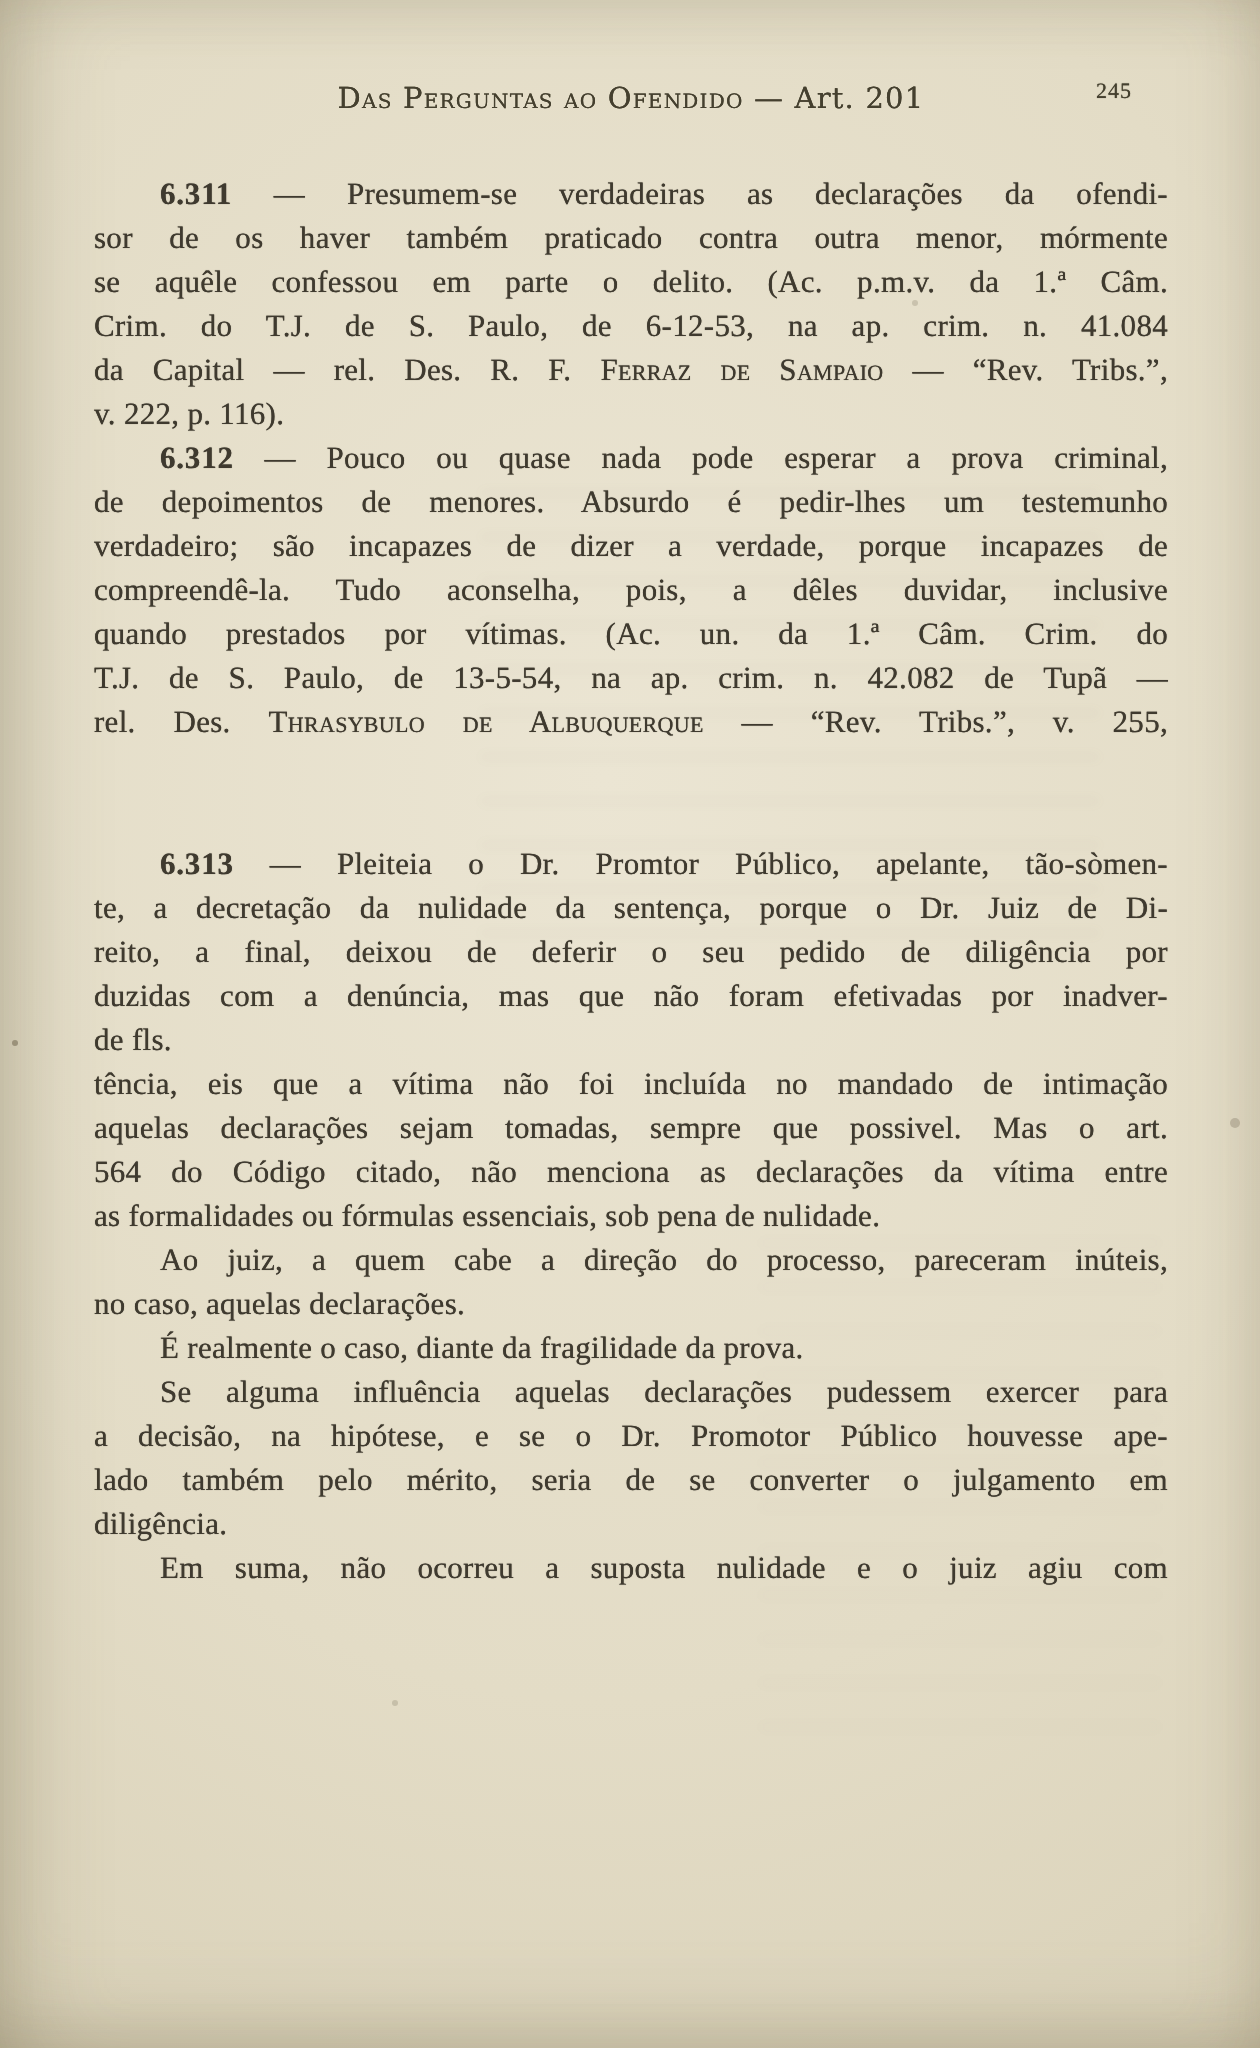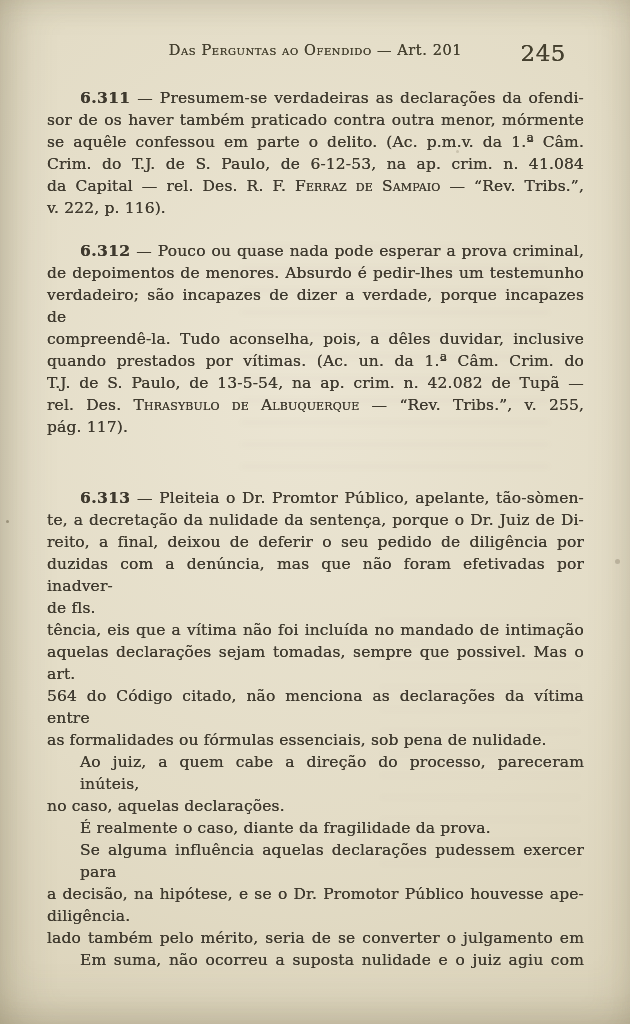--- a/index.html
+++ b/index.html
@@ -45,26 +45,26 @@
 
   .content{position:absolute;z-index:1;left:47px;top:0;width:537px;}
 
   .running-header{position:relative;padding-top:42px;margin-bottom:25px;height:20px;}
   .header-title{
     text-align:center;font-size:14.5px;letter-spacing:.6px;color:#45402f;
     text-shadow:0 0 .3px currentColor;
   }
   .sc{font-variant:small-caps;}
   .page-number{
-    position:absolute;right:18px;top:40px;font-size:23px;color:#45402f;
-    text-shadow:0 0 .4px currentColor;letter-spacing:.5px;
+    position:absolute;right:18px;top:40px;font-size:11px;color:#45402f;
+    text-shadow:0 0 .4px currentColor;letter-spacing:.5px;font-family:Liberation Serif, serif;
   }
 
-  .para{margin:0;}
-  .gap-large{margin-top:21px;}
+  .para{margin:0;font-family:Liberation Serif, serif;}
+  .gap-large{}
   .gap-xlarge{margin-top:49px;}
   .line{
     font-size:15.5px;line-height:22px;letter-spacing:.15px;
     text-align:justify;text-align-last:justify;
     text-shadow:0 0 .35px currentColor;
     white-space:normal;
   }
   .line.first{padding-left:33px;}
   .line.last{text-align-last:left;}
   .b{font-weight:bold;letter-spacing:.4px;}
@@ -92,21 +92,20 @@
           <div class="line last"><span>v. 222, p. 116).</span></div>
         </div>
         <div class="para gap-large">
           <div class="line first"><span class="b">6.312</span><span> — Pouco ou quase nada pode esperar a prova criminal,</span></div>
           <div class="line"><span>de depoimentos de menores. Absurdo é pedir-lhes um testemunho</span></div>
           <div class="line"><span>verdadeiro; são incapazes de dizer a verdade, porque incapazes de</span></div>
           <div class="line"><span>compreendê-la. Tudo aconselha, pois, a dêles duvidar, inclusive</span></div>
           <div class="line"><span>quando prestados por vítimas. (Ac. un. da 1.ª Câm. Crim. do</span></div>
           <div class="line"><span>T.J. de S. Paulo, de 13-5-54, na ap. crim. n. 42.082 de Tupã —</span></div>
           <div class="line"><span>rel. Des. </span><span class="sc">Thrasybulo de Albuquerque</span><span> — “Rev. Tribs.”, v. 255,</span></div>
-          <div class="line last"><span>pág. 117).</span></div>
         </div>
         <div class="para gap-xlarge">
           <div class="line first"><span class="b">6.313</span><span> — Pleiteia o Dr. Promtor Público, apelante, tão-sòmen-</span></div>
           <div class="line"><span>te, a decretação da nulidade da sentença, porque o Dr. Juiz de Di-</span></div>
           <div class="line"><span>reito, a final, deixou de deferir o seu pedido de diligência por</span></div>
           <div class="line"><span>duzidas com a denúncia, mas que não foram efetivadas por inadver-</span></div>
           <div class="line last"><span>de fls.</span></div>
           <div class="line"><span>tência, eis que a vítima não foi incluída no mandado de intimação</span></div>
         </div>
         <div class="para">
@@ -117,22 +116,22 @@
         <div class="para">
           <div class="line first"><span>Ao juiz, a quem cabe a direção do processo, pareceram inúteis,</span></div>
           <div class="line last"><span>no caso, aquelas declarações.</span></div>
         </div>
         <div class="para">
           <div class="line first last"><span>É realmente o caso, diante da fragilidade da prova.</span></div>
         </div>
         <div class="para">
           <div class="line first"><span>Se alguma influência aquelas declarações pudessem exercer para</span></div>
           <div class="line"><span>a decisão, na hipótese, e se o Dr. Promotor Público houvesse ape-</span></div>
+          <div class="line"><span>lado também pelo mérito, seria de se converter o julgamento em</span></div>
           <div class="line last"><span>diligência.</span></div>
-          <div class="line"><span>lado também pelo mérito, seria de se converter o julgamento em</span></div>
         </div>
         <div class="para">
           <div class="line first"><span>Em suma, não ocorreu a suposta nulidade e o juiz agiu com</span></div>
         </div>
       </div>
   </div>
 
   <div class="vignette"></div>
 </div>
 

